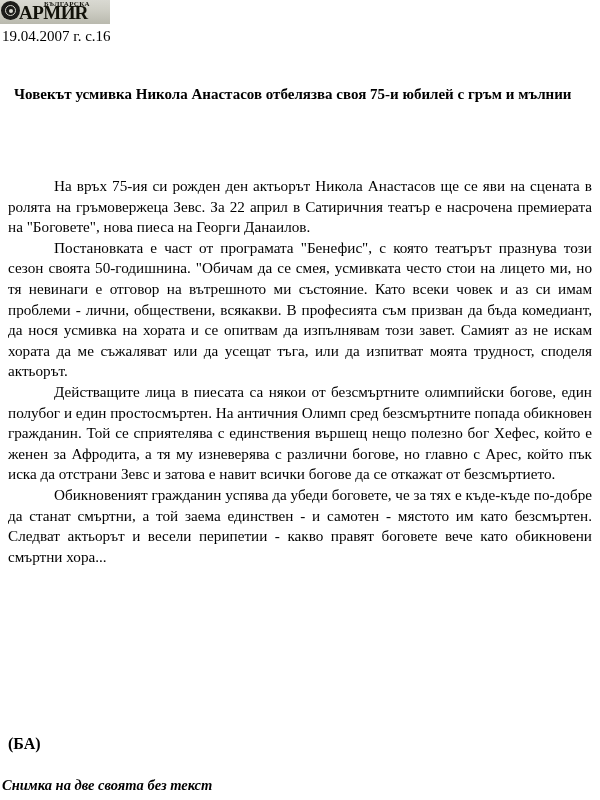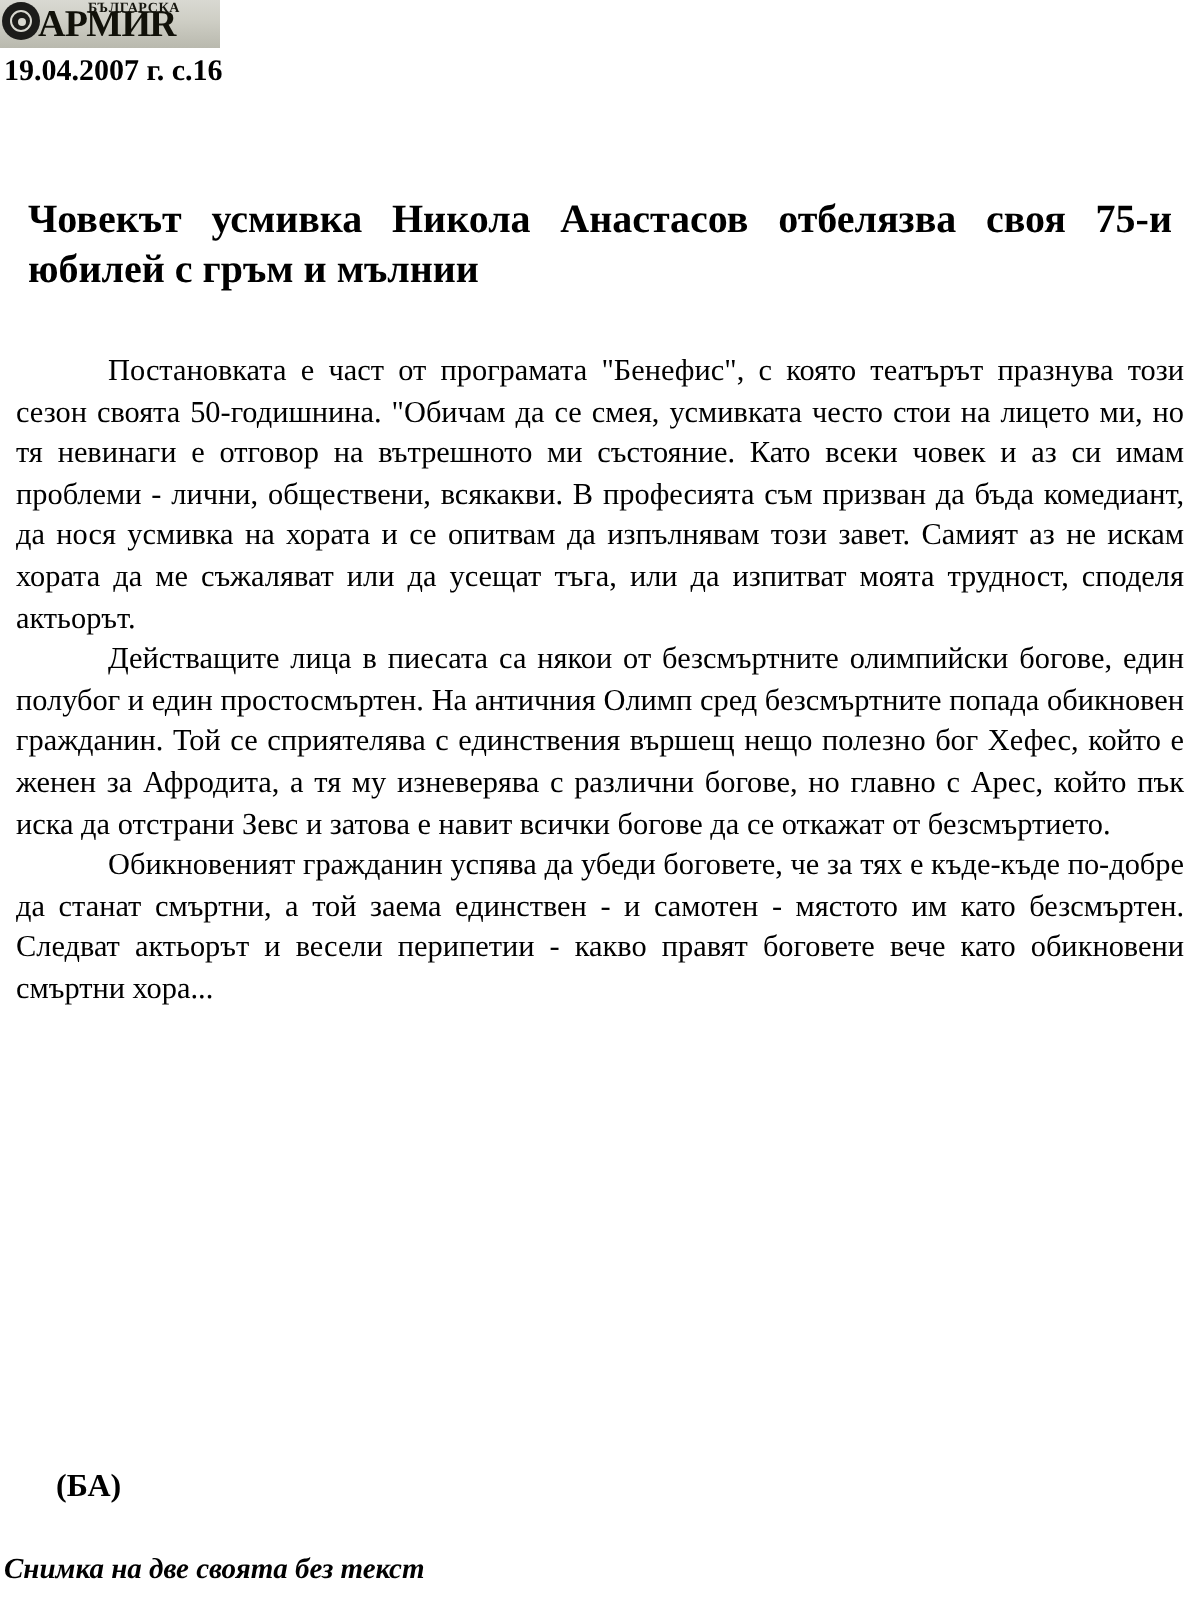--- a/index.html
+++ b/index.html
@@ -91,32 +91,32 @@
     display: inline-block;
     transform: scaleX(-1);
   }
 
   
   .dateline {
     position: absolute;
     left: 2px;
     top: 28px;
     font-size: 15px;
-    font-weight: bold;
+    font-weight: normal;
     letter-spacing: 0px;
     white-space: nowrap;
   }
 
   
   .headline {
     position: absolute;
     left: 14px;
-    top: 85px;
+    top: 72px;
     width: 572px;
-    font-size: 20px;
+    font-size: 15px;
     font-weight: bold;
     line-height: 25px;
     text-align: justify;
     text-align-last: left;
     letter-spacing: 0px;
   }
 
   
   .article {
     position: absolute;
@@ -133,21 +133,20 @@
     letter-spacing: 0px;
   }
 
   
   .signature {
     position: absolute;
     left: 8px;
     top: 735px;
     font-size: 16px;
     font-weight: bold;
-    margin-left: 20px;
   }
 
   
   .caption {
     position: absolute;
     left: 2px;
     top: 777px;
     font-size: 14.5px;
     font-weight: bold;
     font-style: italic;
@@ -161,20 +160,21 @@
   <div class="masthead-emblem"></div>
   <div class="masthead-small">БЪЛГАРСКА</div>
   <div class="masthead-big"><span>АРМИ</span><span class="masthead-ya">Я</span></div>
 </div>
 
 <div class="dateline">19.04.2007 г. с.16</div>
 
 <h1 class="headline">Човекът усмивка Никола Анастасов отбелязва своя 75-и юбилей с гръм и мълнии</h1>
 
 <div class="article">
+  <p>На връх 75-ия си рожден ден актьорът Никола Анастасов ще се яви на сцената в ролята на гръмовержеца Зевс. За 22 април в Сатиричния театър е насрочена премиерата на "Боговете", нова пиеса на Георги Данаилов.</p>
   <p>Постановката е част от програмата "Бенефис", с която театърът празнува този сезон своята 50-годишнина. "Обичам да се смея, усмивката често стои на лицето ми, но тя невинаги е отговор на вътрешното ми състояние. Като всеки човек и аз си имам проблеми - лични, обществени, всякакви. В професията съм призван да бъда комедиант, да нося усмивка на хората и се опитвам да изпълнявам този завет. Самият аз не искам хората да ме съжаляват или да усещат тъга, или да изпитват моята трудност, споделя актьорът.</p>
   <p>Действащите лица в пиесата са някои от безсмъртните олимпийски богове, един полубог и един простосмъртен. На античния Олимп сред безсмъртните попада обикновен гражданин. Той се сприятелява с единствения вършещ нещо полезно бог Хефес, който е женен за Афродита, а тя му изневерява с различни богове, но главно с Арес, който пък иска да отстрани Зевс и затова е навит всички богове да се откажат от безсмъртието.</p>
   <p>Обикновеният гражданин успява да убеди боговете, че за тях е къде-къде по-добре да станат смъртни, а той заема единствен - и самотен - мястото им като безсмъртен. Следват актьорът и весели перипетии - какво правят боговете вече като обикновени смъртни хора...</p>
 </div>
 
 <div class="signature">(БА)</div>
 
 <div class="caption">Снимка на две своята без текст</div>
 
 </body></html>

